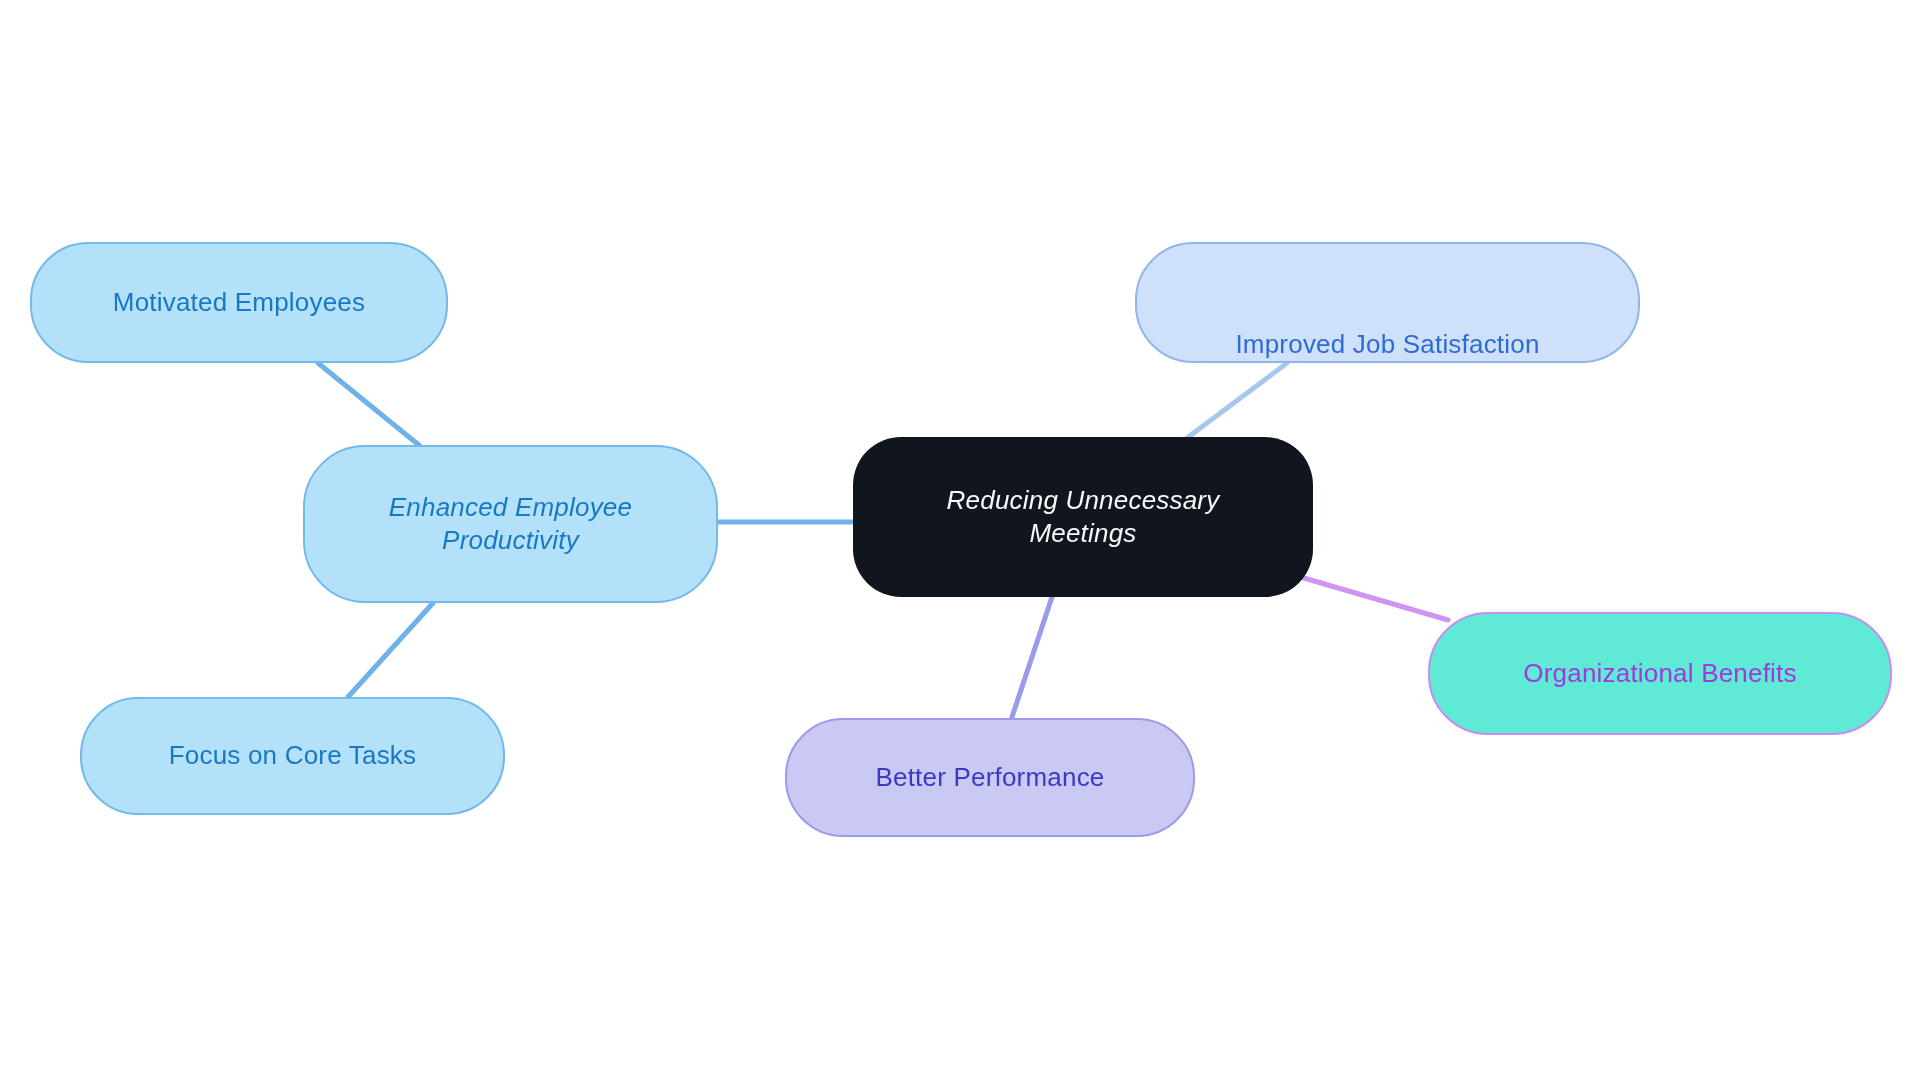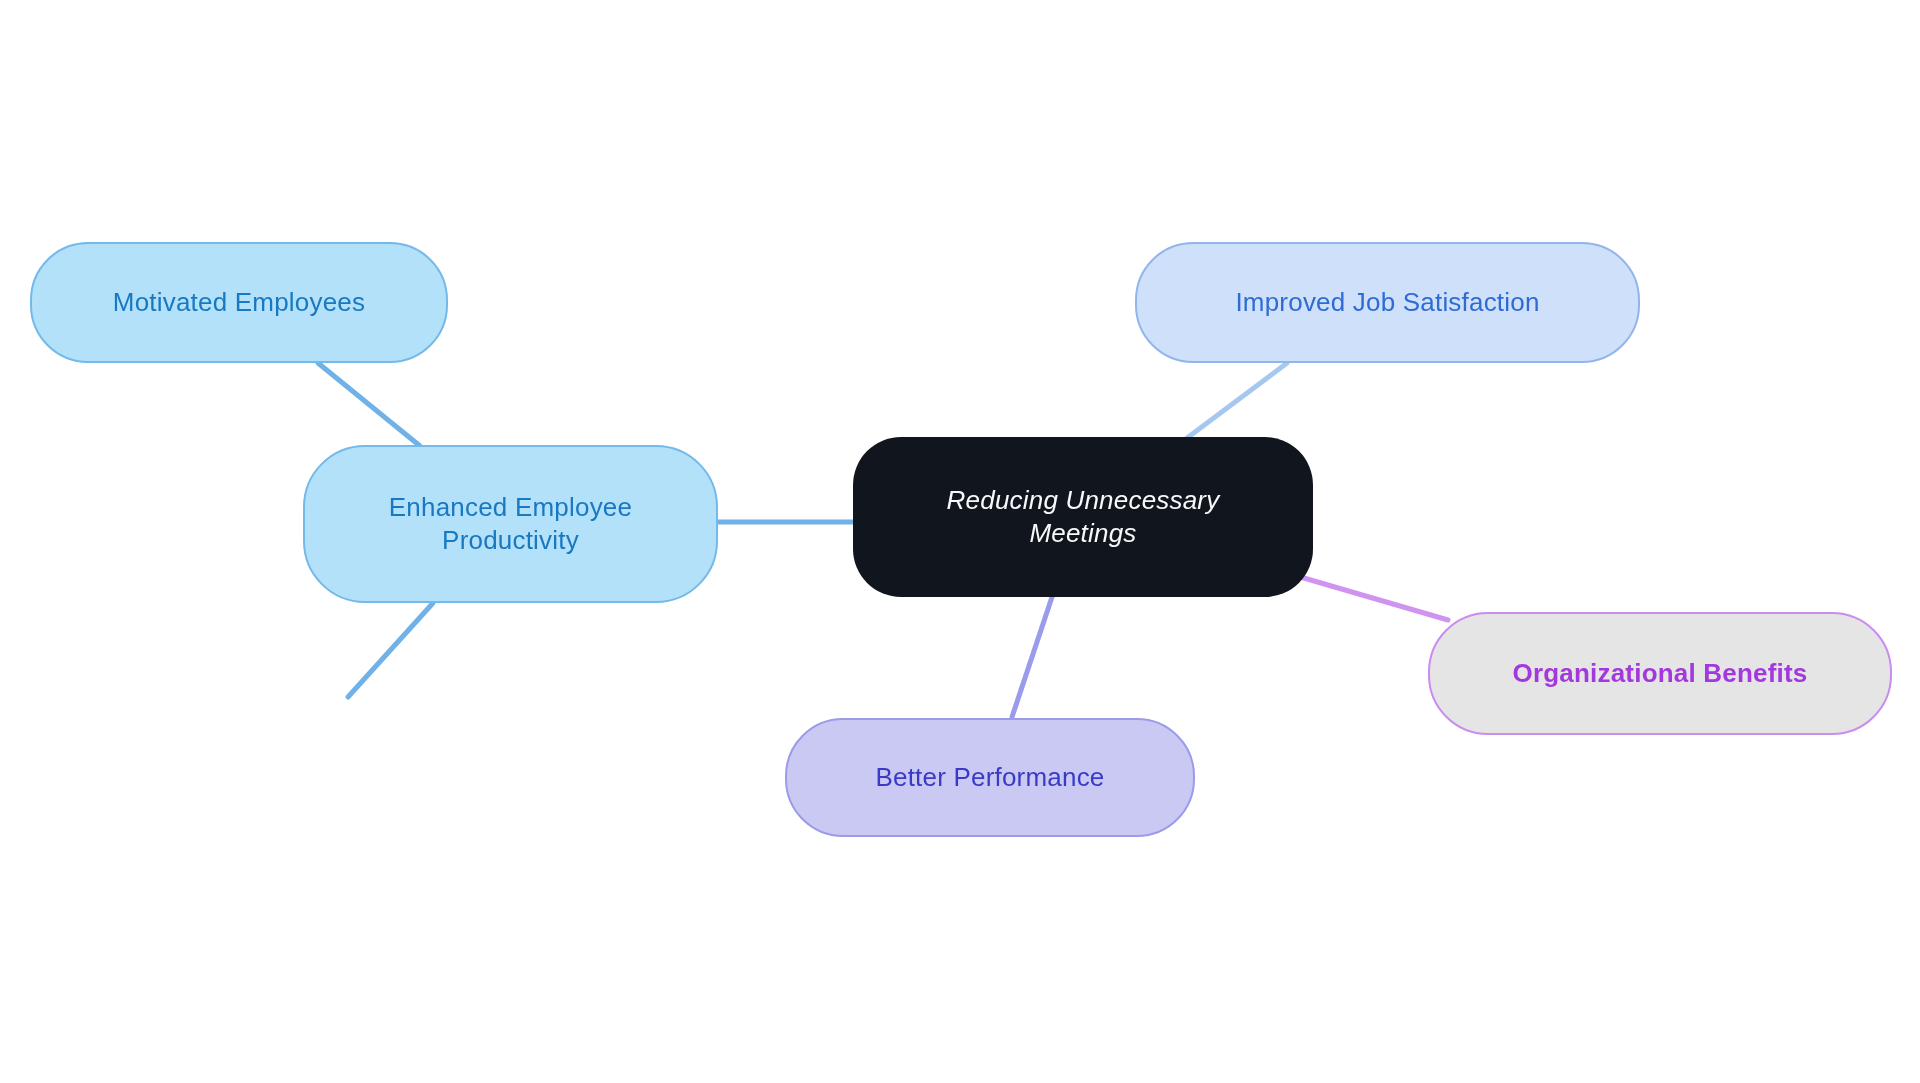--- a/index.html
+++ b/index.html
@@ -66,34 +66,37 @@
     <line class="edge" x1="718" y1="522" x2="853" y2="522" stroke="#70b2e7"></line>
     <line class="edge" x1="1187" y1="438" x2="1287" y2="363" stroke="#a6c8f0"></line>
     <line class="edge" x1="1052" y1="597" x2="1012" y2="717" stroke="#9b9bec"></line>
     <line class="edge" x1="1297" y1="576" x2="1448" y2="620" stroke="#cf93f0"></line>
   </svg>
 
   <div class="node n-root" style="background-color: rgb(17, 22, 30); color: rgb(247, 249, 251); font-style: italic;">
     <span class="label">Reducing Unnecessary Meetings</span>
   </div>
 
-  <div class="node n-enhanced" style="background-color: rgb(180, 225, 250); border-color: rgb(115, 185, 233); color: rgb(24, 121, 193);">
+  <div class="node n-enhanced" style="background-color: rgb(180, 225, 250); border-color: rgb(115, 185, 233); color: rgb(24, 121, 193); font-style: italic;">
     <span class="label">Enhanced Employee Productivity</span>
   </div>
 
   <div class="node n-motivated nowrap" style="background-color: rgb(180, 225, 250); border-color: rgb(115, 185, 233); color: rgb(24, 121, 193);">
     <span class="label">Motivated Employees</span>
   </div>
 
+  <div class="node n-focus nowrap" style="background-color: rgb(180, 225, 250); border-color: rgb(115, 185, 233); color: rgb(24, 121, 193);">
+    <span class="label">Focus on Core Tasks</span>
+  </div>
 
-  <div class="node n-improved nowrap" style="background-color: rgb(207, 224, 250); border-color: rgb(146, 181, 236); color: rgb(46, 108, 212);">
+  <div class="node n-improved nowrap" style="background-color: rgb(207, 224, 250); border-color: rgb(146, 181, 236); color: rgb(46, 108, 212); align-items: flex-end;">
     <span class="label">Improved Job Satisfaction</span>
   </div>
 
   <div class="node n-better nowrap" style="background-color: rgb(201, 201, 244); border-color: rgb(156, 155, 233); color: rgb(59, 58, 198);">
     <span class="label">Better Performance</span>
   </div>
 
-  <div class="node n-organizational nowrap" style="background-color: #e5e5e5; border-color: rgb(201, 140, 240); color: rgb(163, 56, 222); font-weight: bold;">
+  <div class="node n-organizational nowrap" style="background-color: #5eead4; border-color: rgb(201, 140, 240); color: rgb(163, 56, 222);">
     <span class="label">Organizational Benefits</span>
   </div>
 
 </div>
 
 </body></html>

